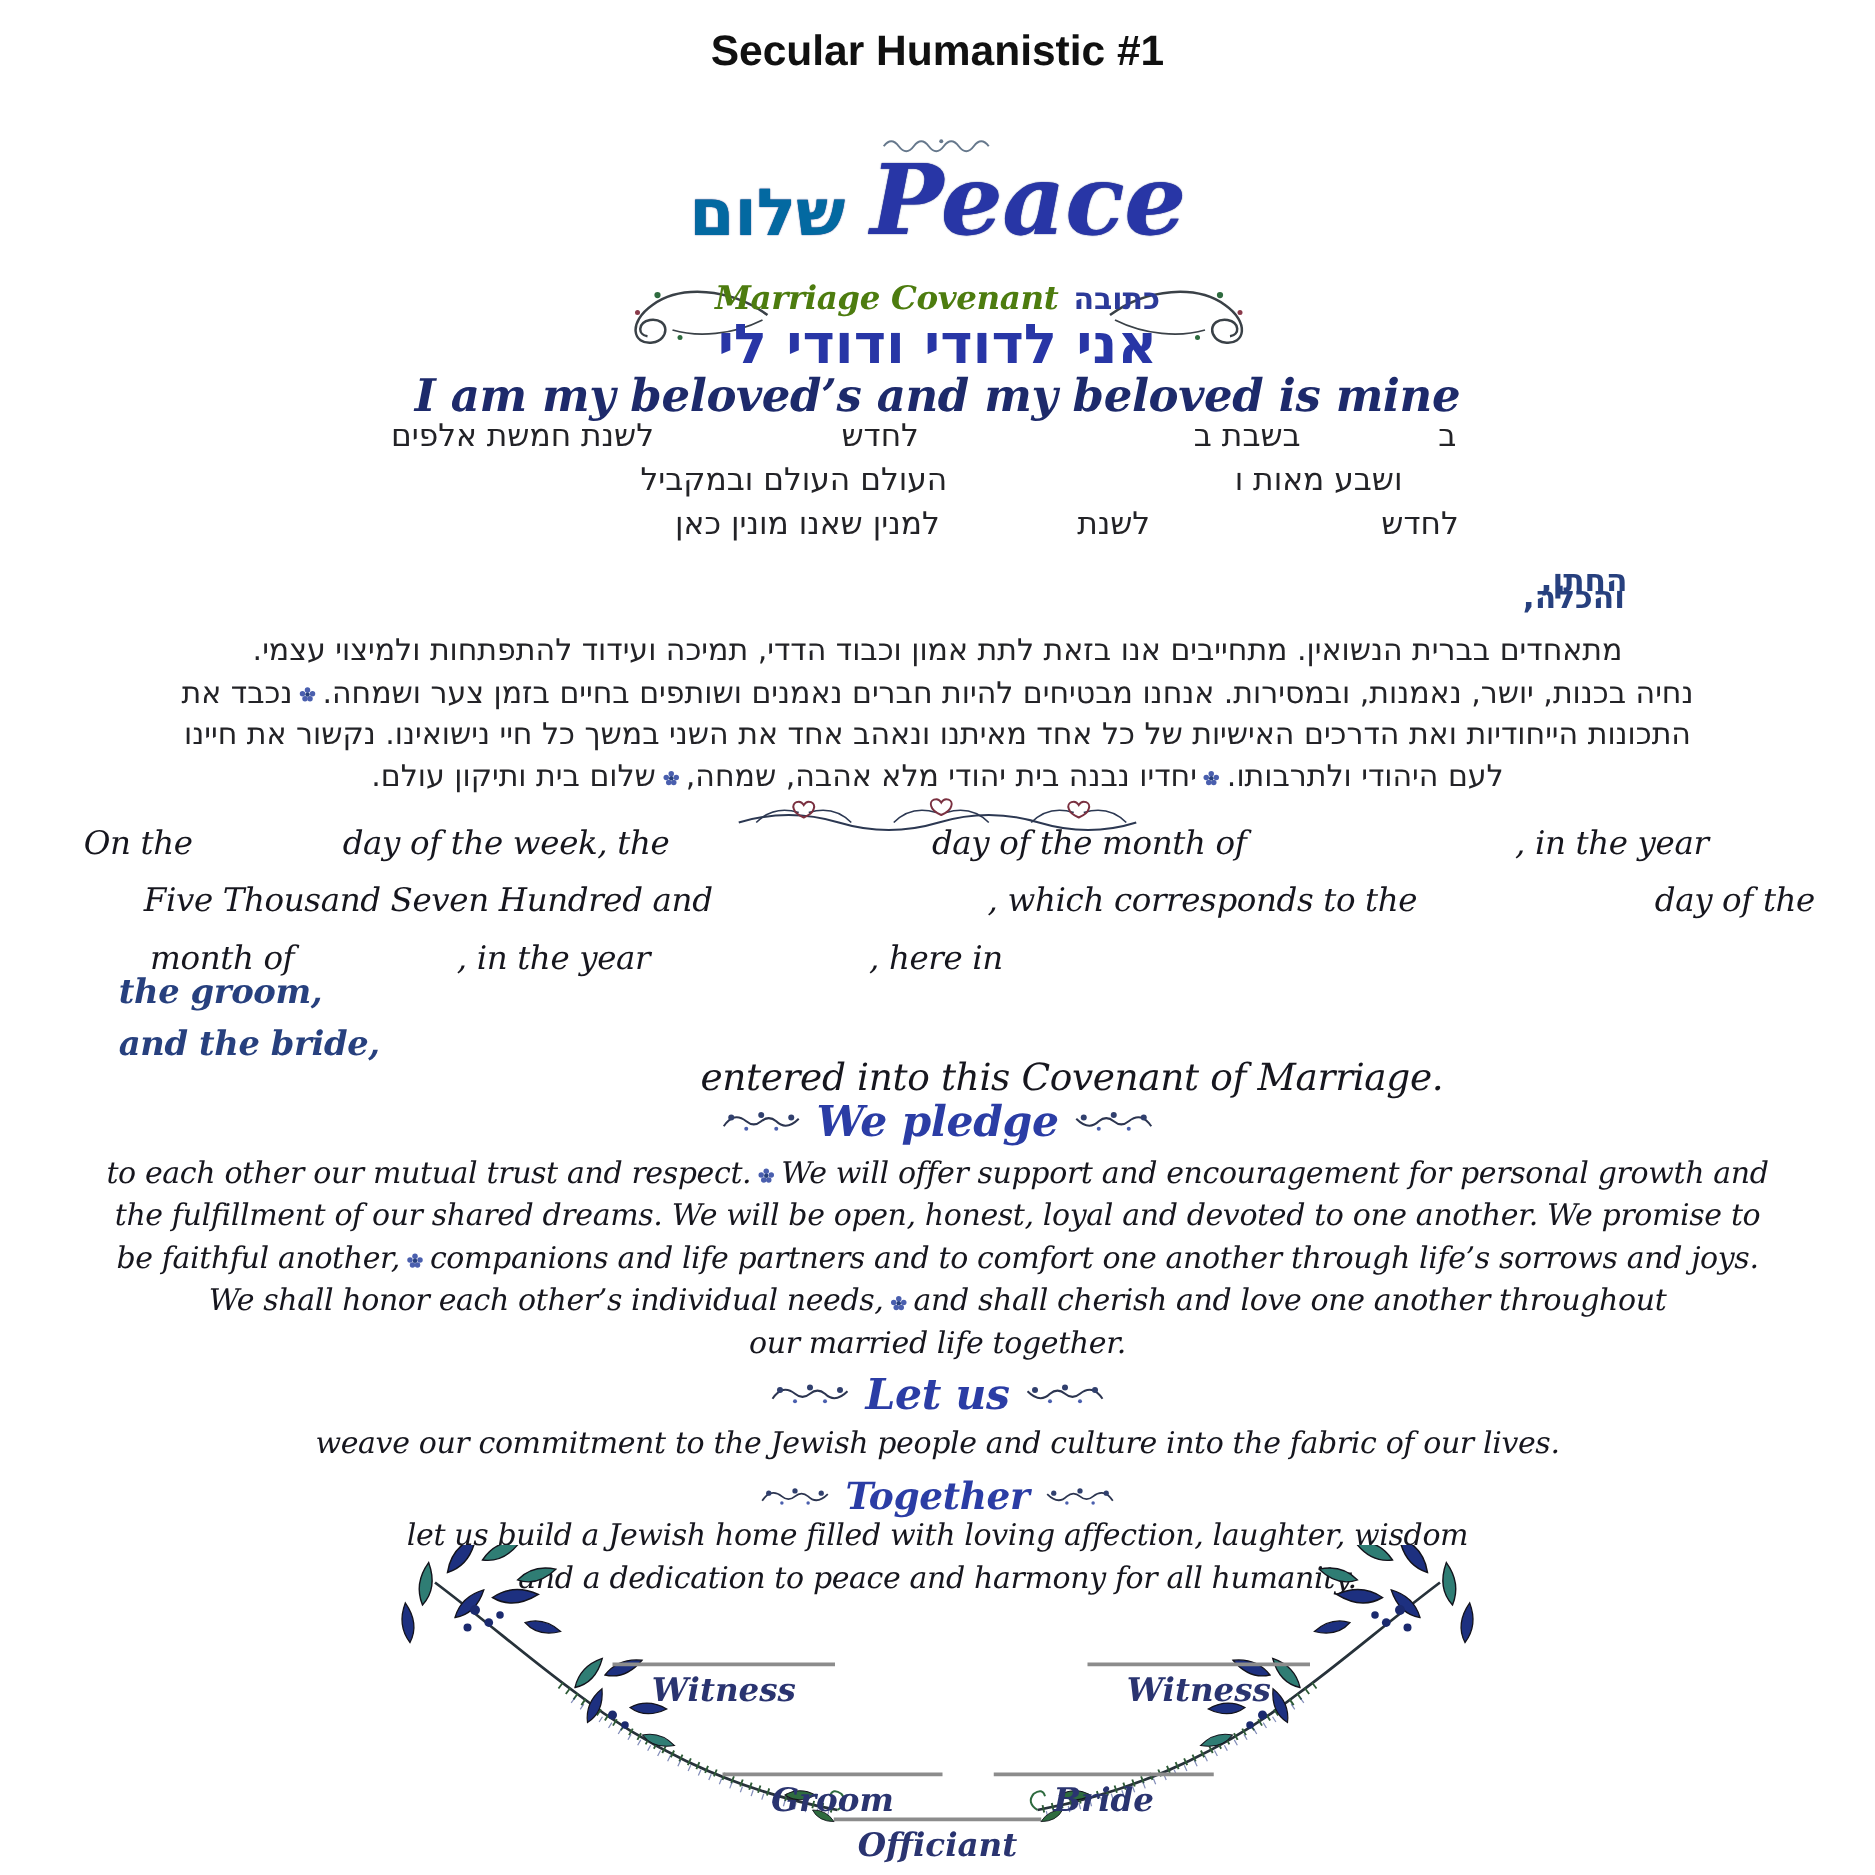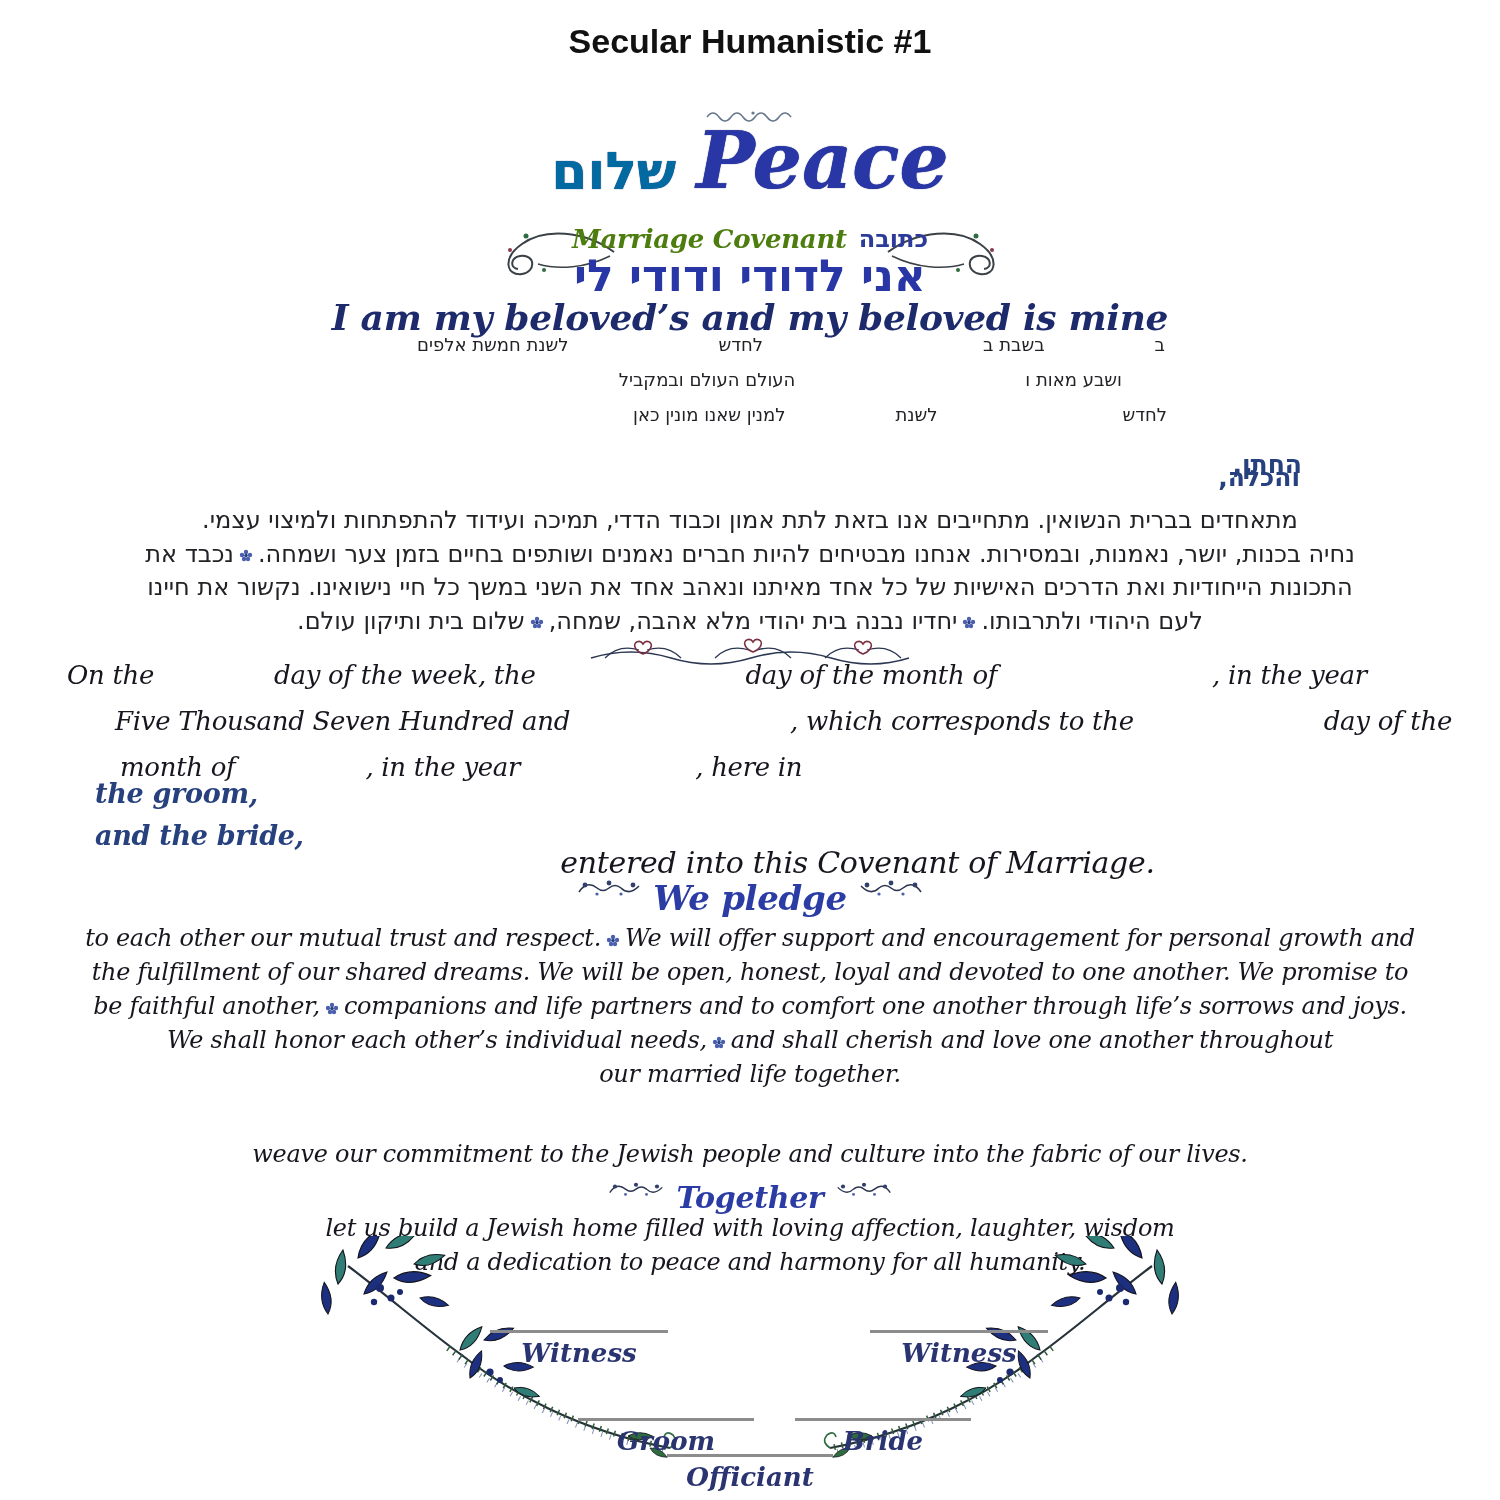--- a/index.html
+++ b/index.html
@@ -16,30 +16,30 @@
   .title{top:22px;font-weight:bold;font-size:34px;color:#111;}
   .shalom-row{top:124px;display:flex;justify-content:center;align-items:flex-end;gap:20px;}
   .shalom{font-size:52px;font-weight:bold;color:#0369a1;line-height:1.05;text-shadow:0 0 1px #16226e;text-align:right;}
   .peace{font-size:78px;font-weight:bold;color:#2836a6;line-height:0.95;text-shadow:0 0 1px #16226e;}
   .cov-row{top:224px;display:flex;justify-content:center;align-items:center;gap:12px;}
   .cov-en{font-size:26px;font-weight:bold;color:#4d7c0f;}
   .cov-he{font-size:24px;font-weight:bold;color:#2c3a99;}
   .ani{top:250px;font-size:44px;font-weight:bold;color:#2836a6;}
   .beloved{top:296px;font-size:36px;font-weight:bold;color:#1d2a6b;}
 
-  .hebrow{direction:rtl;text-align:right;font-size:18px;color:#232327;}
+  .hebrow{direction:rtl;text-align:right;font-size:25px;color:#232327;}
   .hebrow .gap{vertical-align:middle;}
   .hebblue{direction:rtl;text-align:right;font-size:25px;color:#27407e;font-weight:bold;}
 
   .hpar{font-size:24px;color:#232327;direction:rtl;}
   .enrow{font-size:26px;}
   .pledge-line,.body-line{font-size:24px;}
   .big-line{font-size:30px;}
   .blue-script{color:#27407e;font-weight:bold;}
-  .heading{display:flex;justify-content:center;gap:12px;
+  .heading{display:flex;justify-content:center;align-items:center;gap:12px;
            font-style:italic;font-weight:bold;color:#2b3da5;}
   .h34{font-size:34px;}
   .h30{font-size:30px;}
 
   .sigline{position:absolute;border-top:3px solid #8c8c8c;height:0;}
   .siglabel{position:absolute;text-align:center;font-style:italic;font-weight:bold;
             font-size:26px;color:#2a3470;font-family:"DejaVu Serif", serif;}
 
   .flower-ic{display:inline-block;vertical-align:middle;margin:0 4px;}
   svg{display:block;}
@@ -206,20 +206,29 @@
         <use href="#flower"></use>
       </svg><span>companions and life partners and to comfort one another through life’s sorrows and joys.</span>
   </div>
   <div class="row center script pledge-line" style="top:1026px">
     <span>We shall honor each other’s individual needs,</span><svg class="flower-ic" width="16" height="14">
         <use href="#flower"></use>
       </svg><span>and shall cherish and love one another throughout</span>
   </div>
   <div class="row center script pledge-line" style="top:1060px">our married life together.</div>
 
+  <div class="row heading h34" style="top:1096px">
+    <svg width="64" height="22">
+        <use href="#orn"></use>
+      </svg>
+    <span class="script">Let us</span>
+    <svg width="64" height="22" style="transform:scaleX(-1)">
+        <use href="#orn"></use>
+      </svg>
+  </div>
   <div class="row center script body-line" style="top:1140px">weave our commitment to the Jewish people and culture into the fabric of our lives.</div>
 
   <div class="row heading h30" style="top:1180px">
     <svg width="56" height="20">
         <use href="#orn"></use>
       </svg>
     <span class="script">Together</span>
     <svg width="56" height="20" style="transform:scaleX(-1)">
         <use href="#orn"></use>
       </svg>

